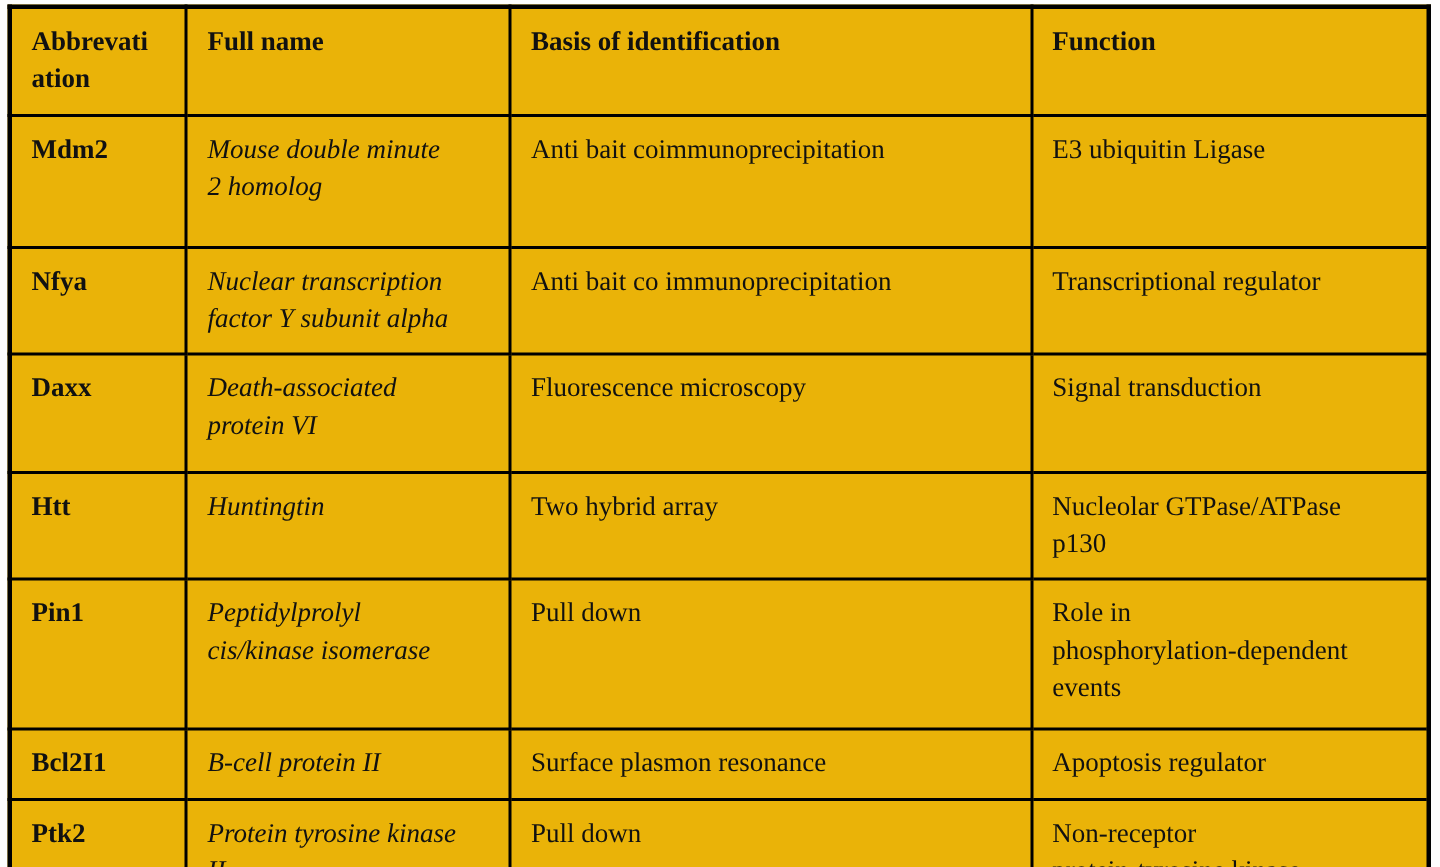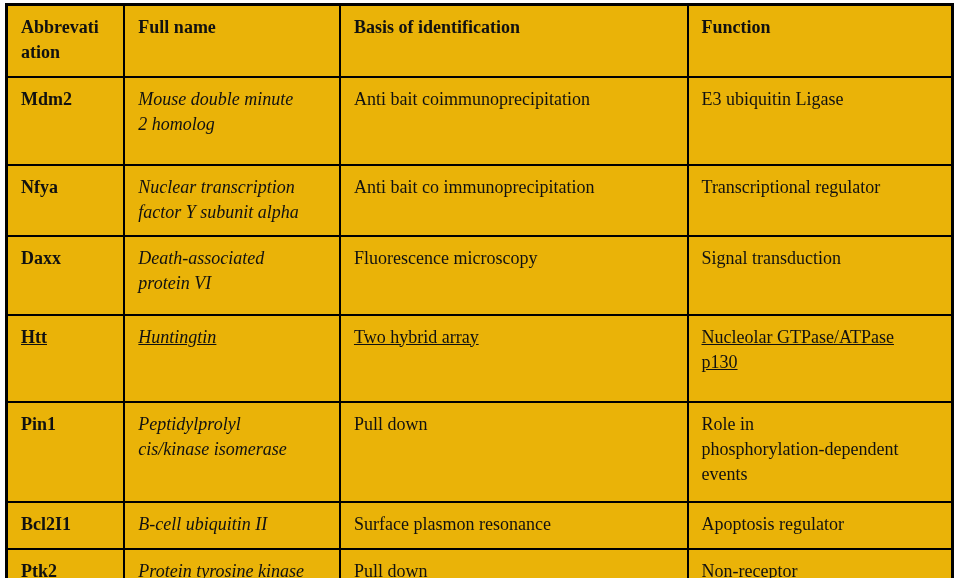--- a/index.html
+++ b/index.html
@@ -45,21 +45,21 @@
   .col-basis { width: 345px; }
   .col-func  { width: 263px; }
 
   td.abbr { font-weight: bold; }
   td.full { font-style: italic; border-radius: 15px; }
 
   tr.r-header { height: 72px; }
   tr.r-0 { height: 88px; }
   tr.r-1 { height: 71px; }
   tr.r-2 { height: 79px; }
-  tr.r-3 { height: 87px; text-decoration: underline; }
+  tr.r-3 { height: 71px; }
   tr.r-4 { height: 100px; }
   tr.r-5 { height: 47px; }
   tr.r-6 { height: 63px; margin-left: 40px; }
 </style>
 </head>
 <body>
 
 <div class="page">
   <table class="data-table">
     <colgroup>
@@ -110,21 +110,21 @@
         <td class="abbr">Pin1</td>
         <td class="full">Peptidylprolyl
 cis/kinase isomerase</td>
         <td class="basis">Pull down</td>
         <td class="func">Role in
 phosphorylation-dependent
 events</td>
       </tr>
       <tr class="r-5">
         <td class="abbr">Bcl2I1</td>
-        <td class="full">B-cell ubiquitin II</td>
+        <td class="full">B-cell protein II</td>
         <td class="basis">Surface plasmon resonance</td>
         <td class="func">Apoptosis regulator</td>
       </tr>
       <tr class="r-6">
         <td class="abbr">Ptk2</td>
         <td class="full">Protein tyrosine kinase
 II</td>
         <td class="basis">Pull down</td>
         <td class="func">Non-receptor
 protein-tyrosine kinase</td>

